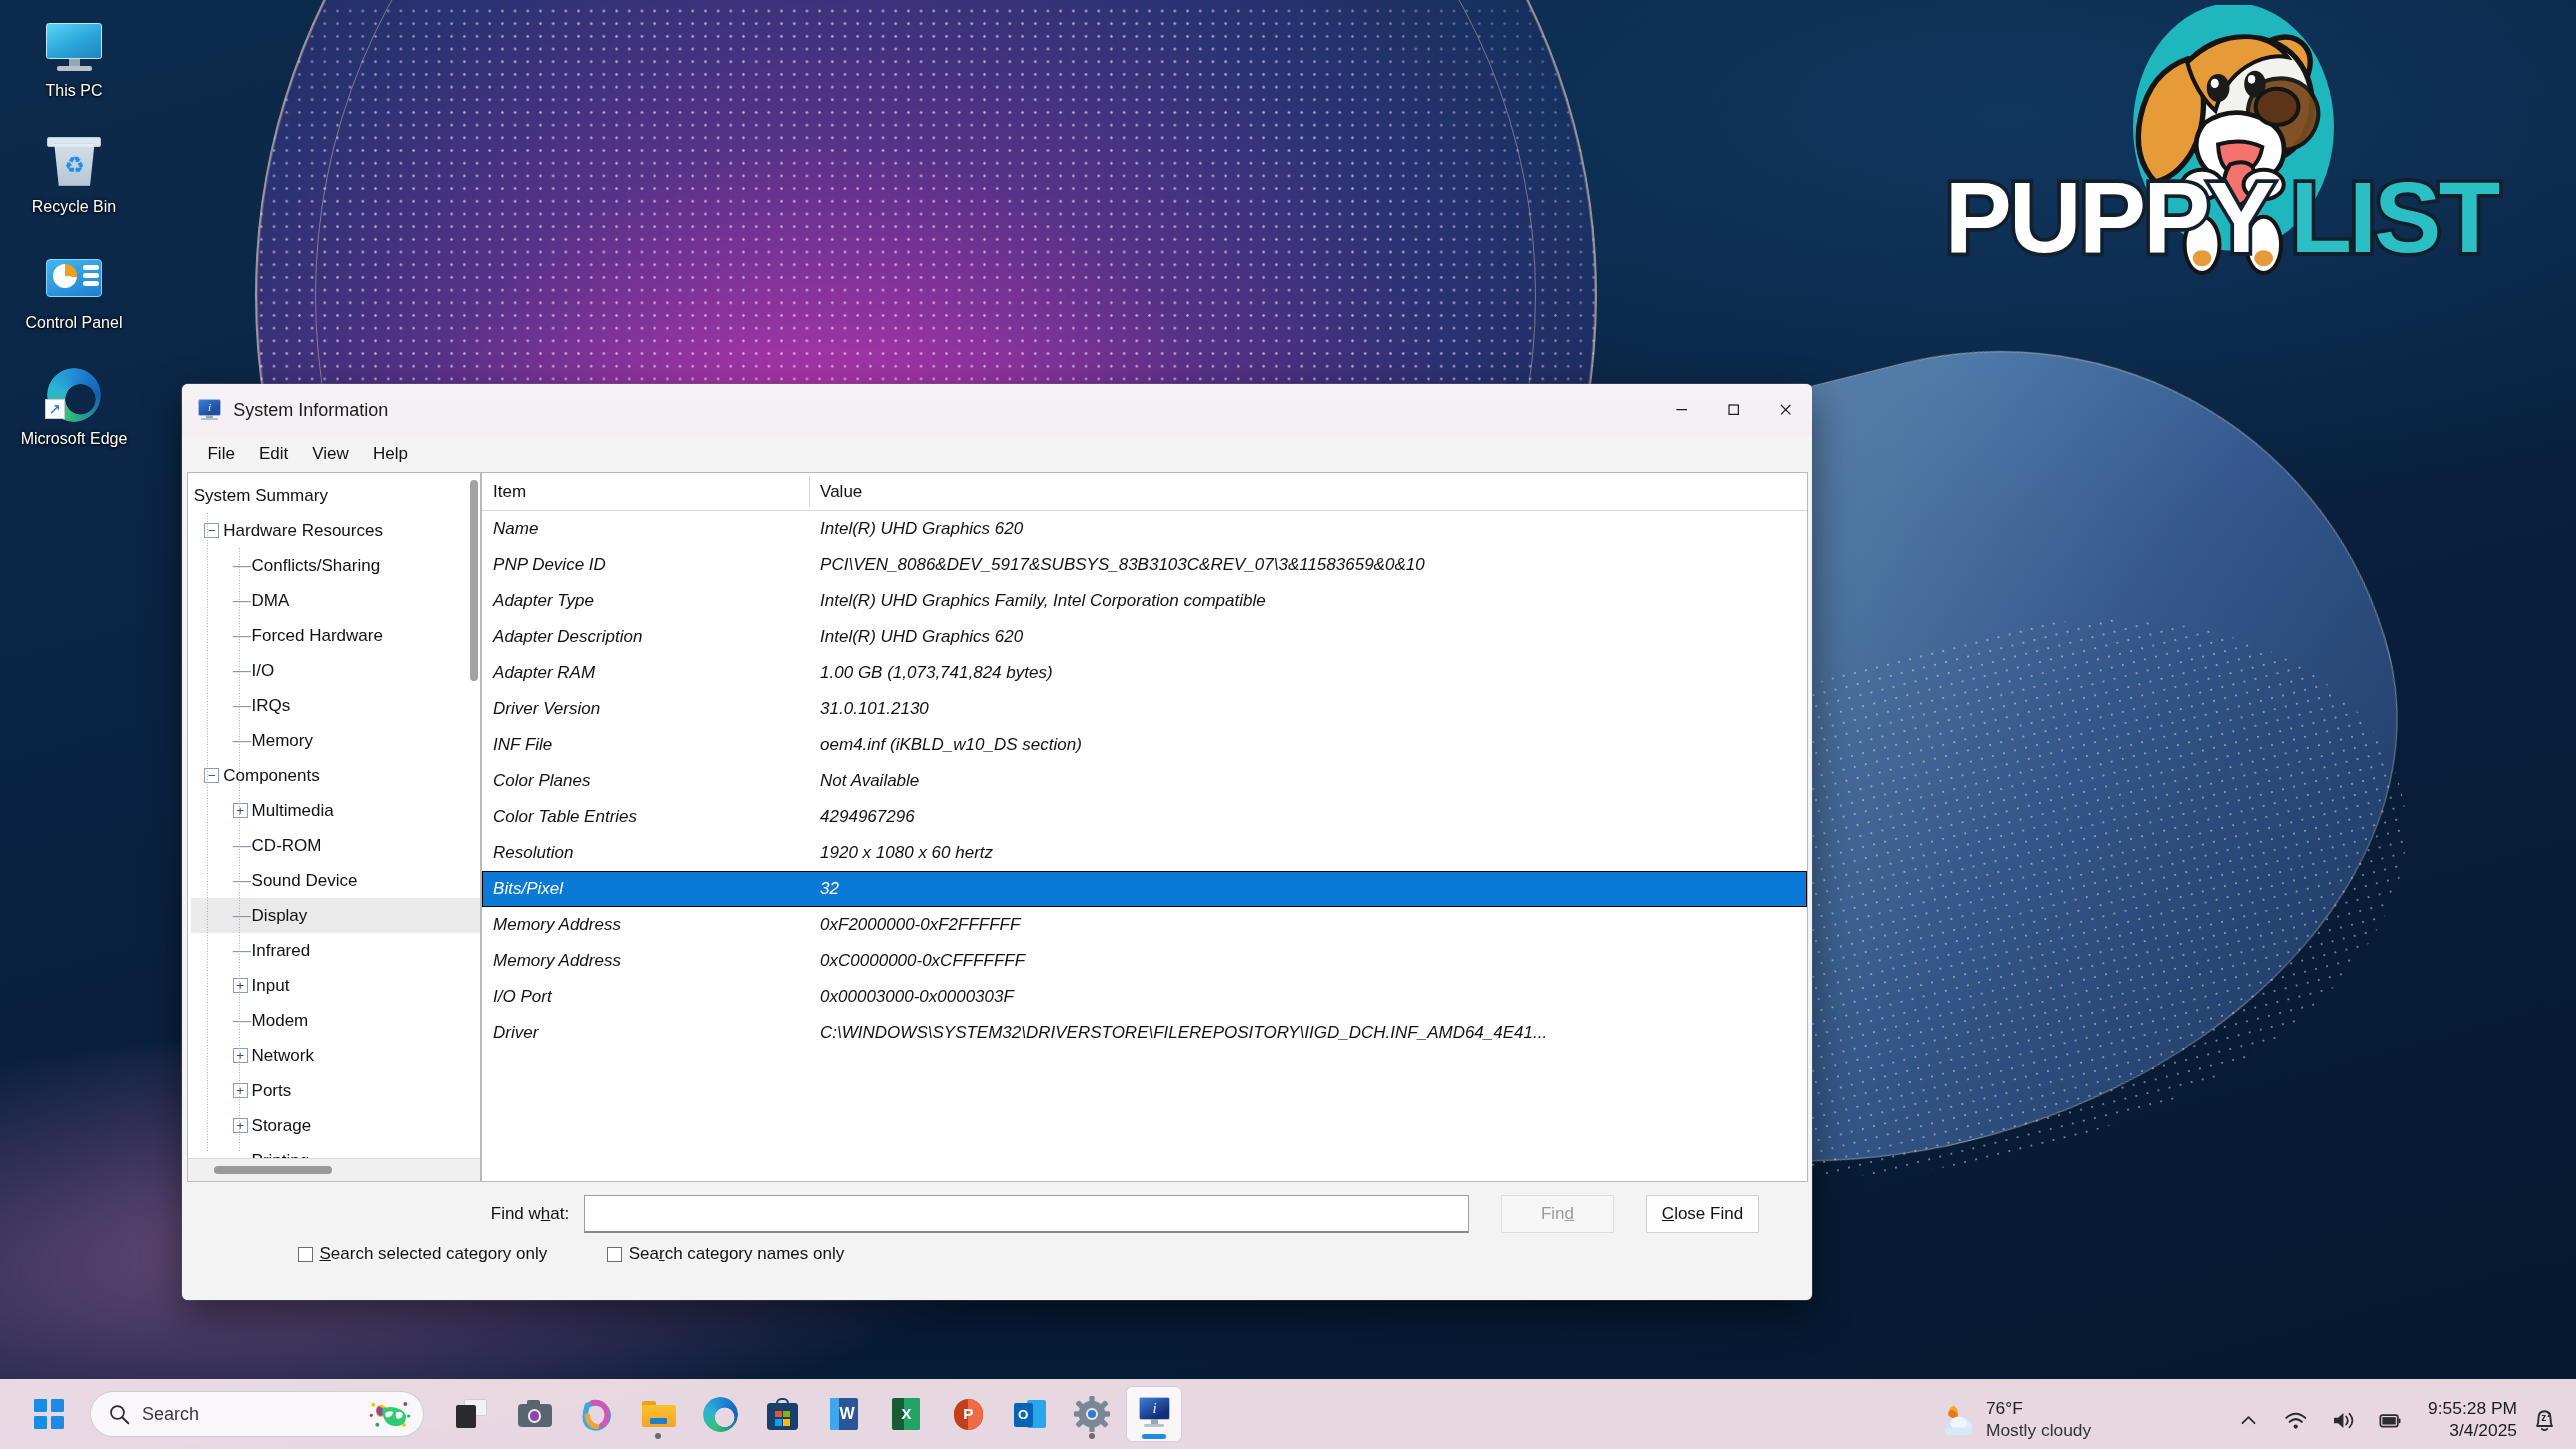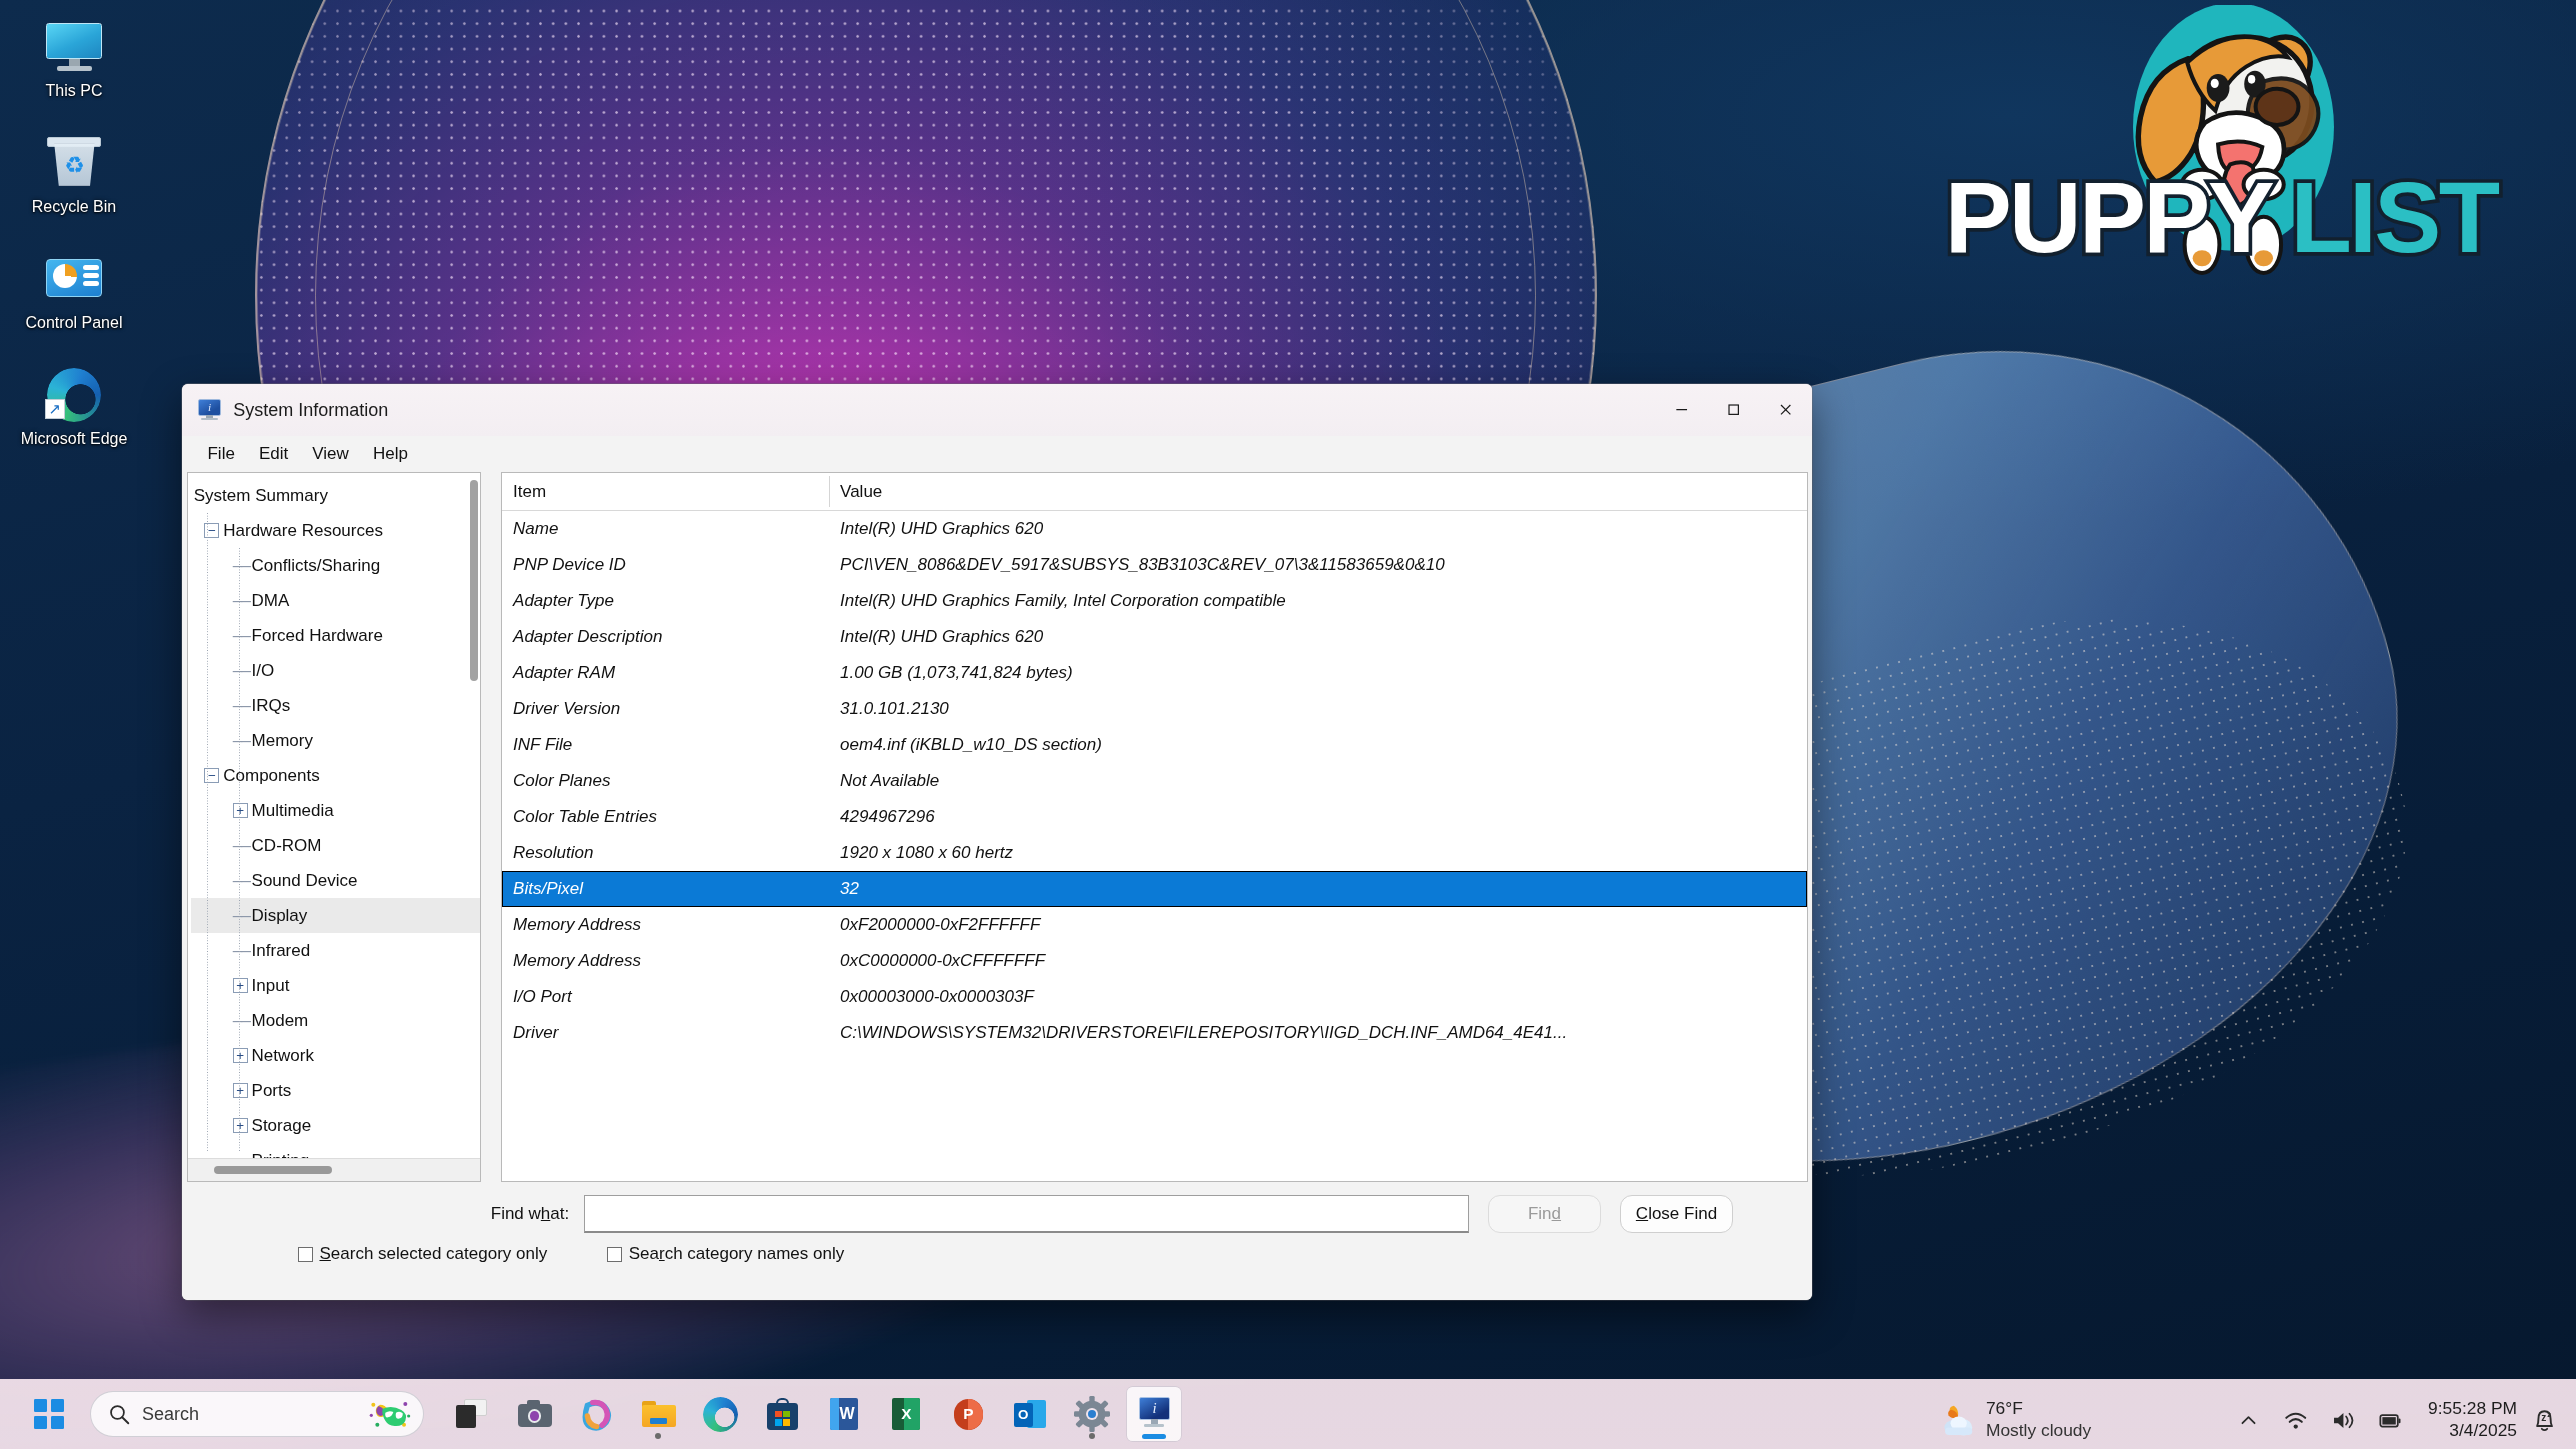--- a/index.html
+++ b/index.html
@@ -183,21 +183,21 @@
     display: flex; align-items: center; padding-left: 14.8px;
   }
   .menu-item {
     font-size: 17px; color: #111; padding: 4px 10.7px; margin-right: 2.7px;
     border-radius: 2.7px; cursor: default;
   }
 
   .body-area {
     flex: 1 1 auto; display: flex;
     padding: 0 4px 0 5.4px;
-    gap: 20px;
+    gap: 0;
     min-height: 0;
   }
 
   
   .tree-panel {
     flex: 0 0 294px;
     background: #ffffff;
     border: 0.7px solid #b9b9b9;
     display: flex; flex-direction: column;
     min-height: 0;
@@ -285,22 +285,22 @@
     width: 402px; text-align: right; padding-right: 14.8px;
     font-size: 17px; color: #111;
   }
   .find-input {
     width: 885px; height: 38px;
     border: 0.7px solid #9e9e9e; border-bottom: 2px solid #8a8a8a;
     background: #fff; font-size: 17px; padding: 0 8px;
     font-family: "Liberation Sans", sans-serif; outline: none;
   }
   .find-btn {
-    height: 38px; margin-left: 19px; min-width: 113px;
-    background: #fdfdfd; border: 0.7px solid #cfcfcf; border-radius: 12px;
+    height: 38px; margin-left: 32px; min-width: 113px;
+    background: #fdfdfd; border: 0.7px solid #cfcfcf; border-radius: 1px;
     font-size: 17px; font-family: "Liberation Sans", sans-serif;
     color: #111; cursor: default;
     display: inline-flex; align-items: center; justify-content: center;
   }
   .find-btn.disabled { color: #9a9a9a; border-color: #dcdcdc; background:#f6f6f6; }
   .find-btn .u { text-decoration: underline; }
   .find-row2 { display: flex; align-items: center; height: 39px; padding-left: 116px; }
   .chk-wrap { display: flex; align-items: center; margin-right: 60px; cursor: default; }
   .chk-box {
     width: 14.8px; height: 14.8px; border: 0.7px solid #6d6d6d; background: #fff;

